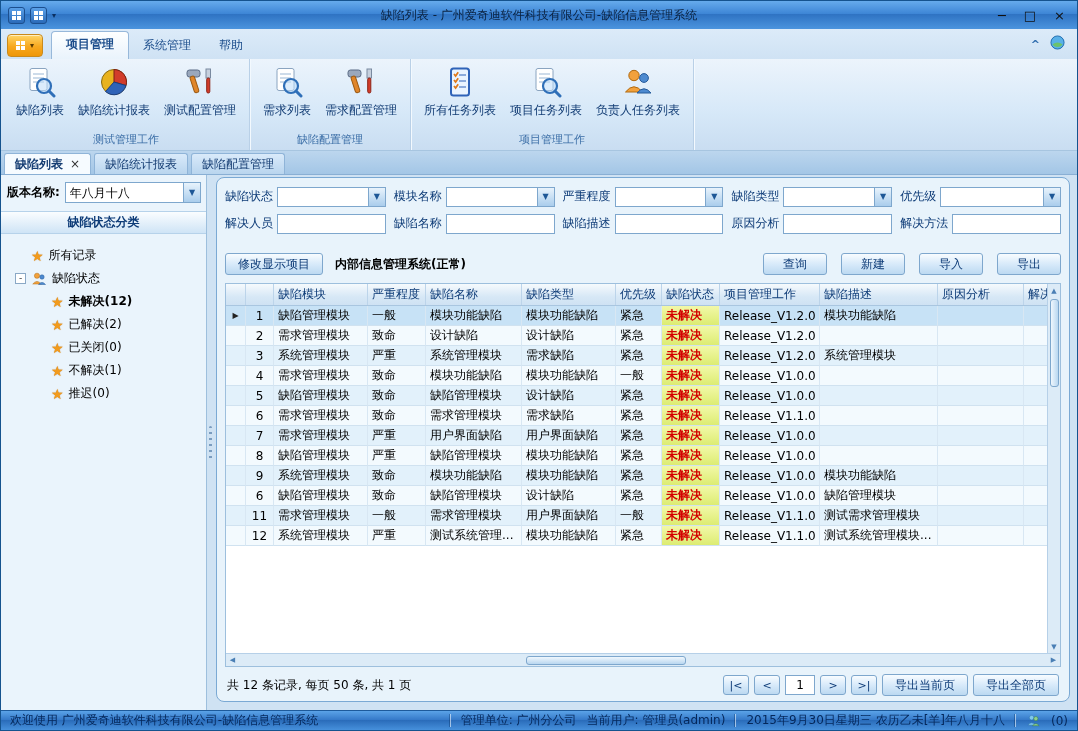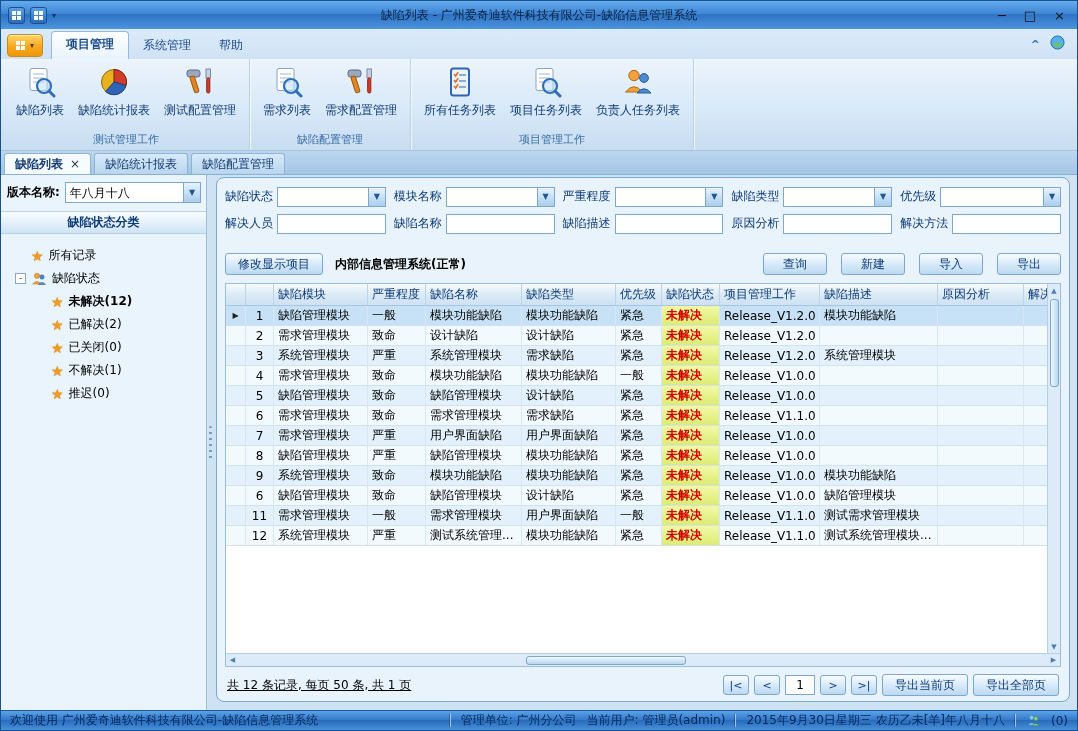--- a/index.html
+++ b/index.html
@@ -119,21 +119,21 @@
   .gcell.status{font-weight:bold;color:#d40000;background:linear-gradient(#f2f8a8,#dcec72);}
 
   .vscroll{width:13px;flex:none;background:#dcebf7;border-left:1px solid #b6d0e8;display:flex;flex-direction:column;align-items:center;}
   .hscroll{height:13px;flex:none;background:#dcebf7;border-top:1px solid #b6d0e8;display:flex;align-items:center;position:relative;}
   .sarrow{color:#4a7fb5;font-size:7px;width:13px;height:13px;display:flex;align-items:center;justify-content:center;flex:none;}
   .vthumb{width:9px;height:88px;margin-top:2px;border-radius:3px;border:1px solid #7ea7cd;background:linear-gradient(90deg,#f0f7fd,#b9d7f0);}
   .hthumb{position:absolute;left:300px;width:160px;height:9px;border-radius:3px;border:1px solid #7ea7cd;background:linear-gradient(#f0f7fd,#b9d7f0);}
 
   
   .pager-row{height:30px;flex:none;display:flex;align-items:center;padding:6px 2px 0;gap:6px;}
-  .summary{white-space:nowrap;text-decoration:underline;}
+  .summary{white-space:nowrap;}
   .pager-right{margin-left:auto;display:flex;align-items:center;gap:5px;}
   .pbtn{min-width:26px;height:20px;padding:0 4px;font-size:11px;}
   .pageinput{width:30px;height:20px;border:1px solid #7ea7cd;text-align:center;font-family:inherit;font-size:12px;}
 
   
   .statusbar{height:20px;flex:none;display:flex;align-items:center;gap:10px;padding:0 9px;color:#04275a;
     background:linear-gradient(180deg,#5ba3e8 0%,#3478c8 48%,#2a6cba 49%,#4690dc 100%);border-top:1px solid #1d5a9b;}
   .sep{width:1px;height:13px;background:rgba(255,255,255,.55);box-shadow:-1px 0 0 rgba(0,40,90,.35);}
   .sb-right{margin-left:auto;display:flex;align-items:center;gap:10px;}
   .sbicon svg{width:15px;height:15px;display:block;}

